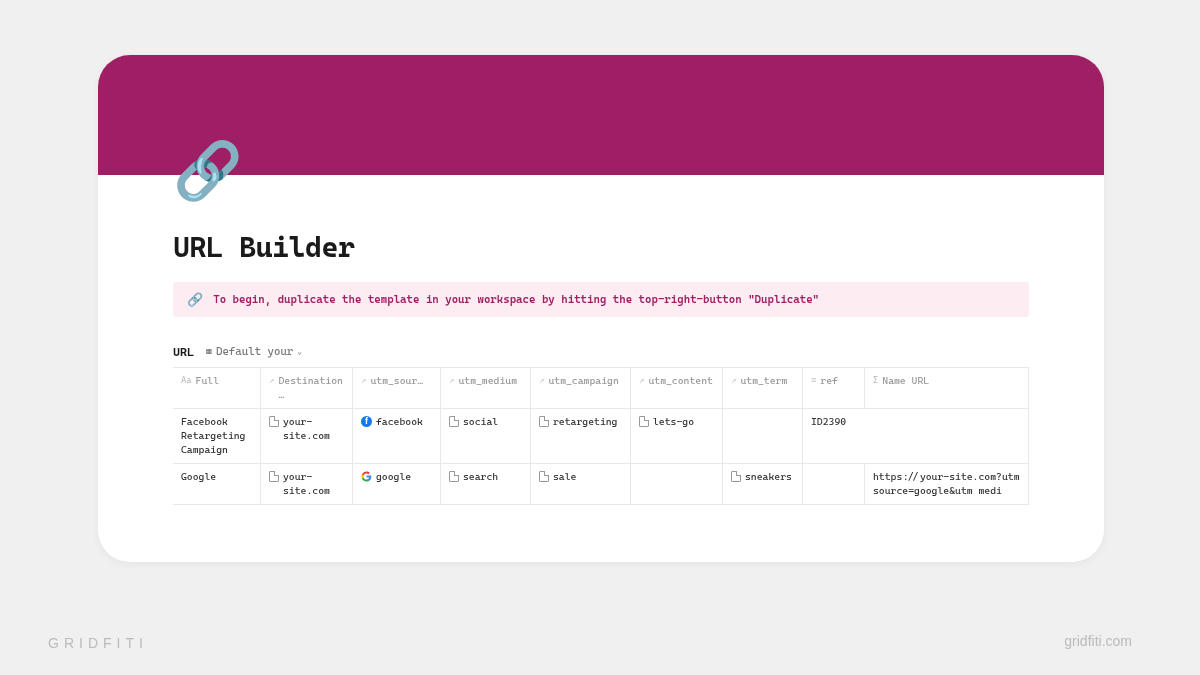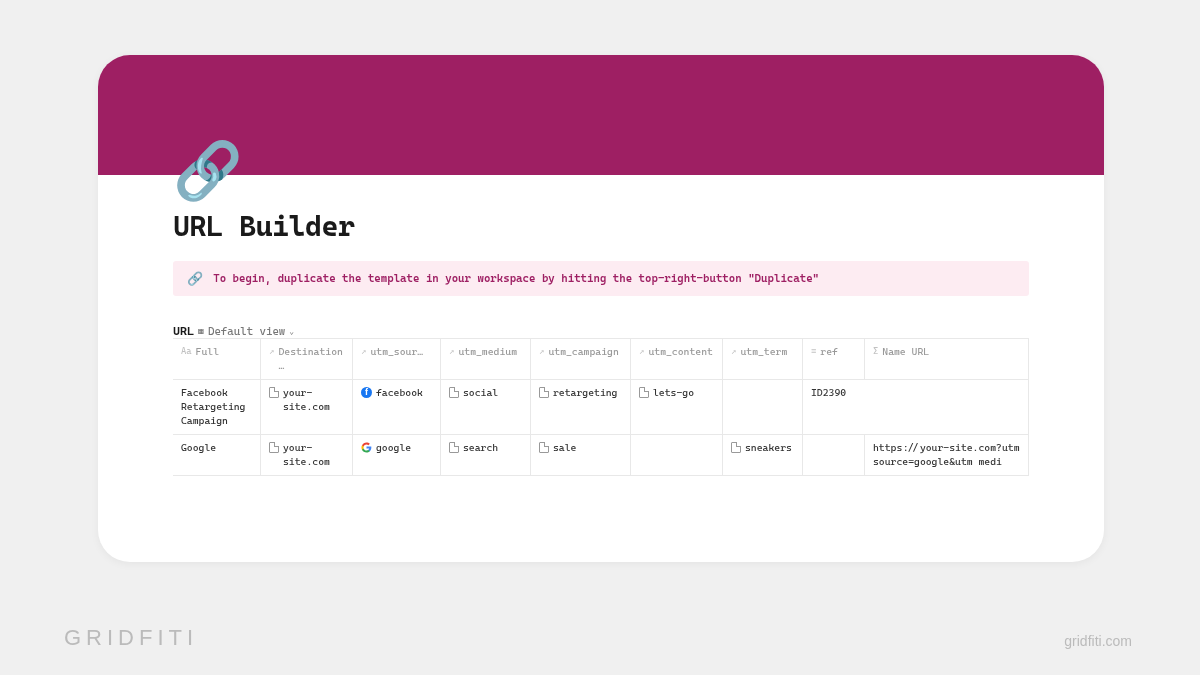--- a/index.html
+++ b/index.html
@@ -37,21 +37,21 @@
     
     .page-icon {
       position: absolute;
       left: 75px;
       top: 88px;
       font-size: 56px;
       line-height: 1;
     }
     
     .content {
-      padding: 34px 75px 0 75px;
+      padding: 55px 75px 0 75px;
     }
     
     .page-title {
       font-size: 29px;
       font-weight: 700;
       color: #1a1a1a;
       margin-bottom: 18px;
       letter-spacing: -0.5px;
     }
     
@@ -67,23 +67,23 @@
       color: #9e1f63;
       font-weight: 600;
     }
     
     .callout-icon {
       font-size: 13px;
     }
     
     .db-header {
       display: flex;
-      align-items: flex-end;
-      gap: 4px;
-      margin-bottom: 0;
+      align-items: flex-start;
+      gap: 12px;
+      margin-bottom: 8px;
       font-size: 11px;
     }
     
     .db-title {
       font-weight: 700;
       color: #1a1a1a;
       font-size: 12px;
     }
     
     .db-view {
@@ -196,23 +196,23 @@
     
     .google-ico {
       width: 11px;
       height: 11px;
       flex-shrink: 0;
       margin-top: 1px;
     }
     
     .brand-left {
       position: absolute;
-      left: 64px;
+      left: 48px;
       bottom: 24px;
-      font-size: 22px;
+      font-size: 14px;
       letter-spacing: 5px;
       color: #bbb;
       font-weight: 300;
       font-family: -apple-system, sans-serif;
     }
     
     .brand-right {
       position: absolute;
       right: 68px;
       bottom: 26px;
@@ -238,21 +238,21 @@
 
     <div class="callout">
       <span class="callout-icon">🔗</span>
       <span>To begin, duplicate the template in your workspace by hitting the top-right-button "Duplicate"</span>
     </div>
 
     <div class="db-header">
       <span class="db-title">URL</span>
       <span class="db-view">
         <span class="db-view-icon">▦</span>
-        <span>Default view</span>
+        <span>Default your</span>
         <span class="chevron">⌄</span>
       </span>
     </div>
 
     <div class="table">
       <div class="table-row table-header">
         <div class="cell col-name">
           <span class="col-icon">Aa</span>
           <span>Full</span>
         </div>

